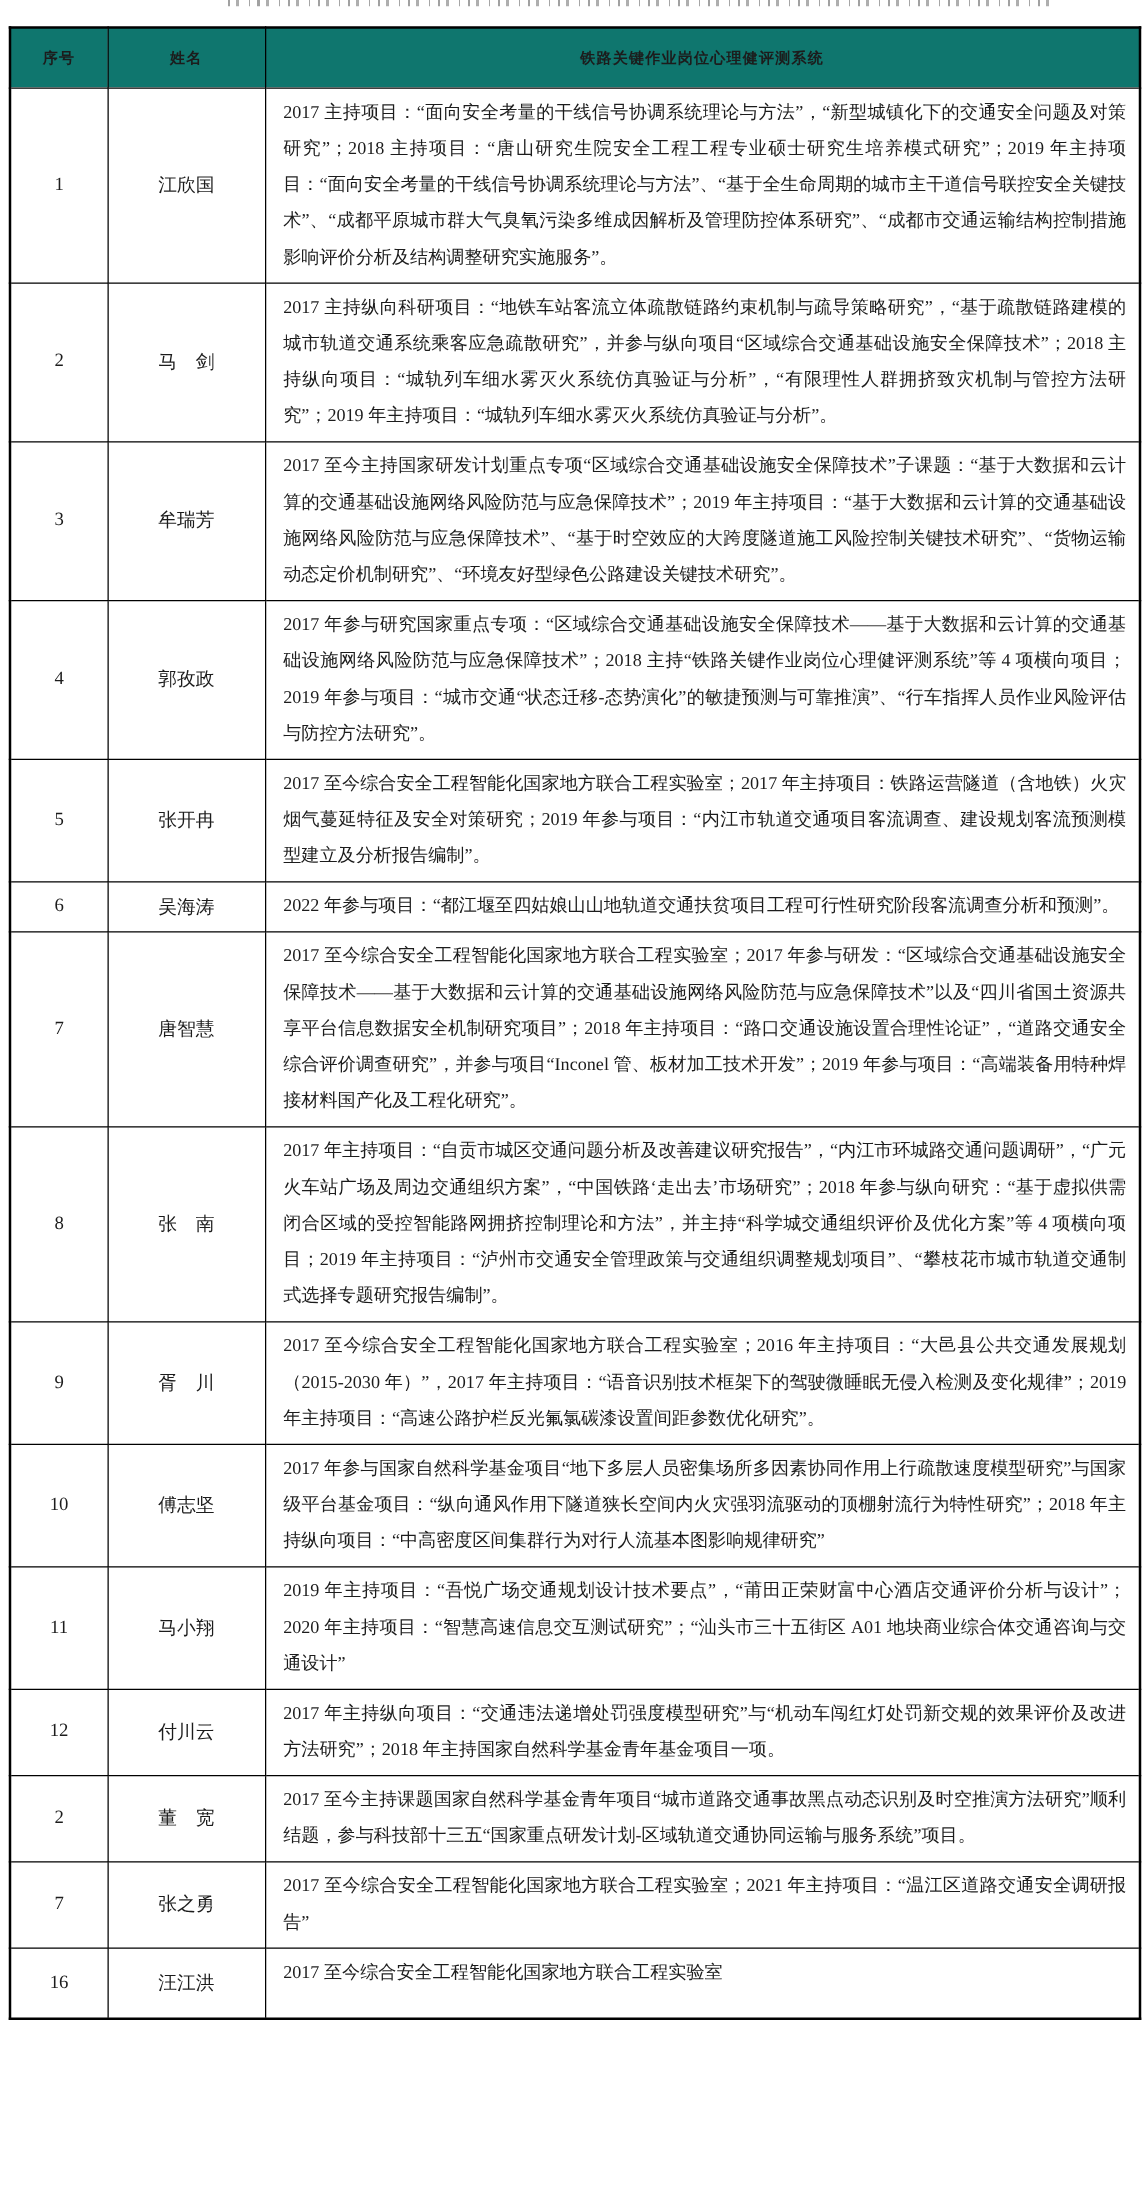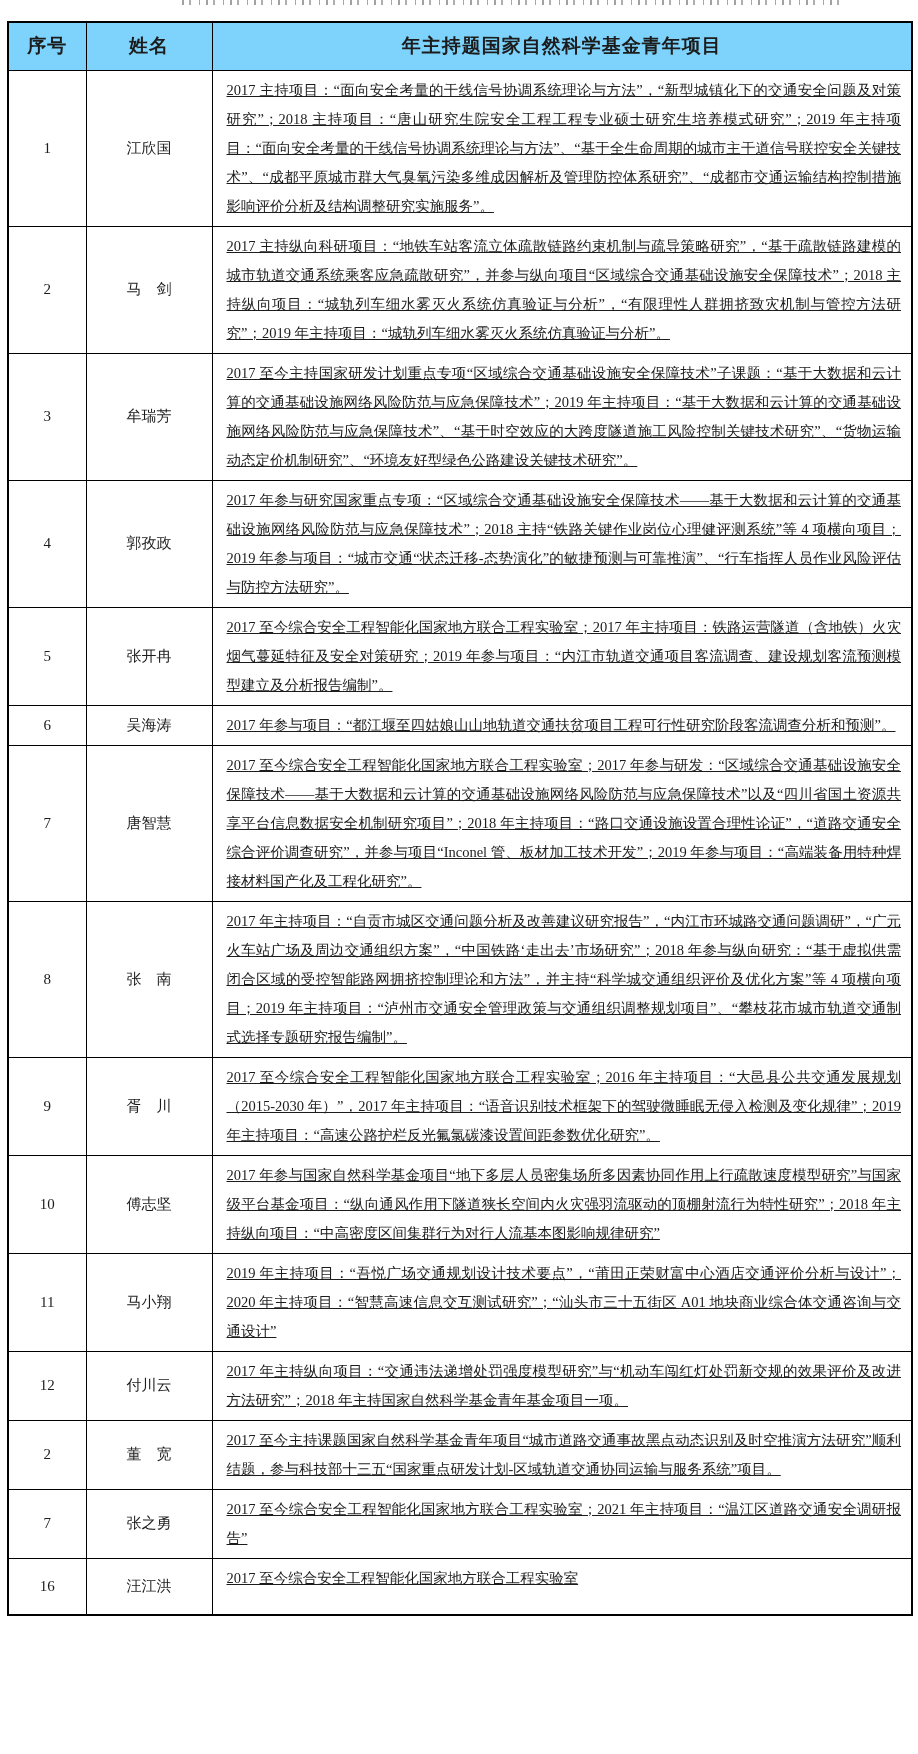--- a/index.html
+++ b/index.html
@@ -36,62 +36,61 @@
     border: 2px solid #000;
   }
   table.roster th, table.roster td {
     border: 1px solid #000;
     box-sizing: border-box;
   }
   col.c-no   { width: 78px; }
   col.c-name { width: 126px; }
   col.c-exp  { width: 700px; }
   th {
-    background: #7dd3fc;
-    font-size: 19px;
+    background: #0f766e;
+    font-size: 12px;
     font-weight: bold;
     height: 48px;
     text-align: center;
     letter-spacing: 1px;
   }
   td.no-cell, td.name-cell {
     text-align: center;
     vertical-align: middle;
     font-size: 15px;
     background: #ffffff;
   }
   td.exp-cell {
     vertical-align: middle;
     font-size: 14.5px;
     line-height: 29px;
     padding: 5px 10px 5px 14px;
     text-align: justify;
     background: #ffffff;
-    text-decoration: underline;
   }
   tr.tall td.exp-cell { padding-bottom: 21px; }
 </style>
 </head>
 <body>
 
 <div class="page">
 
   <div class="caption-fragments"></div>
 
   <table class="roster">
     <colgroup>
       <col class="c-no">
       <col class="c-name">
       <col class="c-exp">
     </colgroup>
     <thead>
       <tr>
         <th>序号</th>
         <th>姓名</th>
-        <th>年主持题国家自然科学基金青年项目</th>
+        <th>铁路关键作业岗位心理健评测系统</th>
       </tr>
     </thead>
     <tbody id="roster-body">
         <tr>
           <td class="no-cell">1</td>
           <td class="name-cell">江欣国</td>
           <td class="exp-cell">2017 主持项目：“面向安全考量的干线信号协调系统理论与方法”，“新型城镇化下的交通安全问题及对策研究”；2018 主持项目：“唐山研究生院安全工程工程专业硕士研究生培养模式研究”；2019 年主持项目：“面向安全考量的干线信号协调系统理论与方法”、“基于全生命周期的城市主干道信号联控安全关键技术”、“成都平原城市群大气臭氧污染多维成因解析及管理防控体系研究”、“成都市交通运输结构控制措施影响评价分析及结构调整研究实施服务”。</td>
         </tr>
         <tr>
           <td class="no-cell">2</td>
@@ -109,21 +108,21 @@
           <td class="exp-cell">2017 年参与研究国家重点专项：“区域综合交通基础设施安全保障技术——基于大数据和云计算的交通基础设施网络风险防范与应急保障技术”；2018 主持“铁路关键作业岗位心理健评测系统”等 4 项横向项目；2019 年参与项目：“城市交通“状态迁移-态势演化”的敏捷预测与可靠推演”、“行车指挥人员作业风险评估与防控方法研究”。</td>
         </tr>
         <tr>
           <td class="no-cell">5</td>
           <td class="name-cell">张开冉</td>
           <td class="exp-cell">2017 至今综合安全工程智能化国家地方联合工程实验室；2017 年主持项目：铁路运营隧道（含地铁）火灾烟气蔓延特征及安全对策研究；2019 年参与项目：“内江市轨道交通项目客流调查、建设规划客流预测模型建立及分析报告编制”。</td>
         </tr>
         <tr>
           <td class="no-cell">6</td>
           <td class="name-cell">吴海涛</td>
-          <td class="exp-cell">2017 年参与项目：“都江堰至四姑娘山山地轨道交通扶贫项目工程可行性研究阶段客流调查分析和预测”。</td>
+          <td class="exp-cell">2022 年参与项目：“都江堰至四姑娘山山地轨道交通扶贫项目工程可行性研究阶段客流调查分析和预测”。</td>
         </tr>
         <tr>
           <td class="no-cell">7</td>
           <td class="name-cell">唐智慧</td>
           <td class="exp-cell">2017 至今综合安全工程智能化国家地方联合工程实验室；2017 年参与研发：“区域综合交通基础设施安全保障技术——基于大数据和云计算的交通基础设施网络风险防范与应急保障技术”以及“四川省国土资源共享平台信息数据安全机制研究项目”；2018 年主持项目：“路口交通设施设置合理性论证”，“道路交通安全综合评价调查研究”，并参与项目“Inconel 管、板材加工技术开发”；2019 年参与项目：“高端装备用特种焊接材料国产化及工程化研究”。</td>
         </tr>
         <tr>
           <td class="no-cell">8</td>
           <td class="name-cell">张　南</td>
           <td class="exp-cell">2017 年主持项目：“自贡市城区交通问题分析及改善建议研究报告”，“内江市环城路交通问题调研”，“广元火车站广场及周边交通组织方案”，“中国铁路‘走出去’市场研究”；2018 年参与纵向研究：“基于虚拟供需闭合区域的受控智能路网拥挤控制理论和方法”，并主持“科学城交通组织评价及优化方案”等 4 项横向项目；2019 年主持项目：“泸州市交通安全管理政策与交通组织调整规划项目”、“攀枝花市城市轨道交通制式选择专题研究报告编制”。</td>

